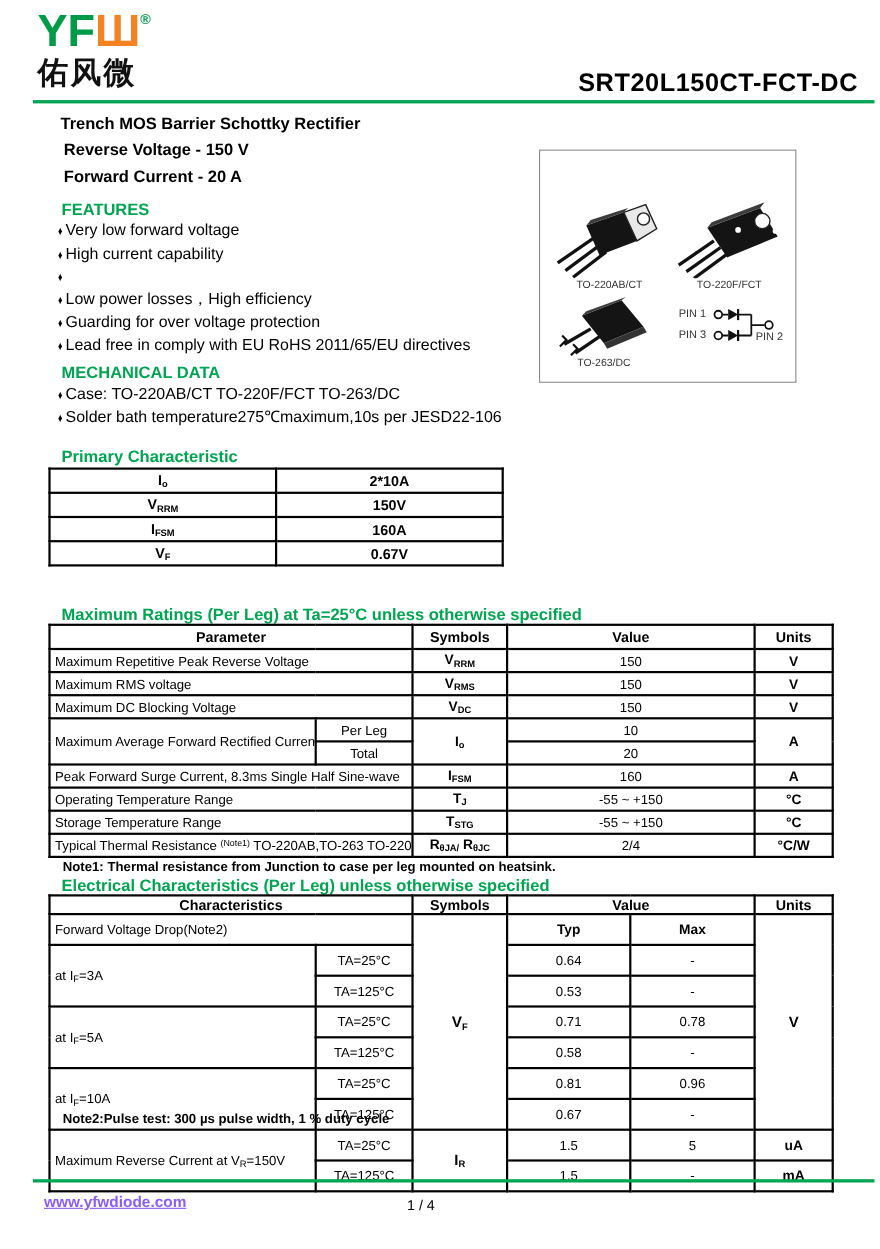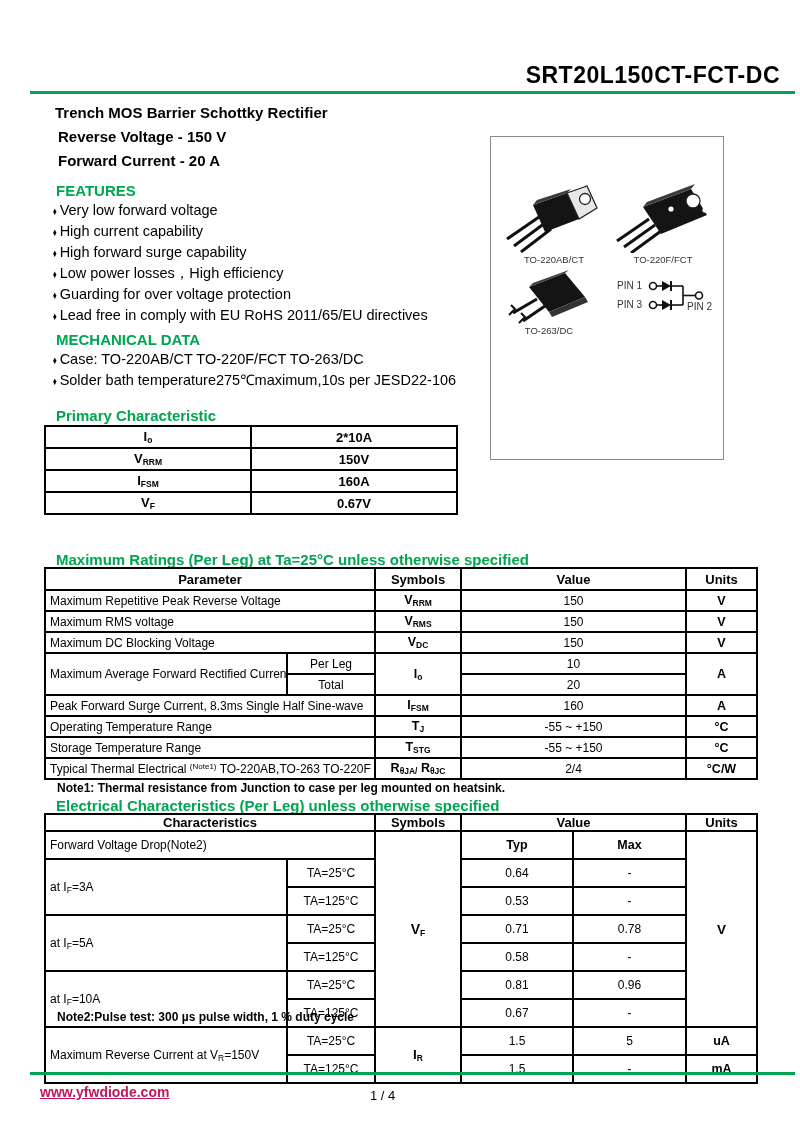--- a/index.html
+++ b/index.html
@@ -22,21 +22,21 @@
   .intro { position:absolute; left:55px; top:101px; font-size:15px; font-weight:bold; line-height:24px; }
   .intro div + div { padding-left:3px; }
 
   .sec-title { position:absolute; color:#00A551; font-weight:bold; font-size:15px; }
 
   .blist { position:absolute; left:52px; font-size:14.5px; line-height:20px; list-style:none; }
   .blist li { display:flex; align-items:baseline; }
   .bullet { font-size:11px; margin-right:2px; transform:scaleX(.72); display:inline-block; }
 
   
-  .pkg-box { position:absolute; left:490px; top:136px; width:234px; height:324px; border:1px solid #8a8a8a; background:#fff; }
+  .pkg-box { position:absolute; left:490px; top:136px; width:234px; height:212px; border:1px solid #8a8a8a; background:#fff; }
   .pkg-label { position:absolute; font-size:9.5px; color:#333; text-align:center; }
   .pin-label { position:absolute; font-size:10px; color:#333; }
 
   
   table { border-collapse:collapse; table-layout:fixed; }
   td, th { border:2px solid #000; overflow:hidden; white-space:nowrap; }
   .tbl th { font-size:13px; font-weight:bold; text-align:center; }
   .cell-l { text-align:left; font-size:12px; font-weight:normal; padding-left:4px; }
   .cell-c { text-align:center; font-size:12px; font-weight:normal; }
   .cell-sym { text-align:center; font-size:12.5px; font-weight:bold; }
@@ -52,29 +52,33 @@
   .max-table td { height:21px; }
 
   .elec-table { position:absolute; left:44px; top:813px; width:712px; }
   .elec-table th { height:14px; }
   .elec-table td { height:28px; }
   .subhead { font-size:12.5px; font-weight:bold; text-align:center; }
 
   .note { position:absolute; left:57px; font-size:12px; font-weight:bold; }
 
   
-  .website { position:absolute; left:40px; top:1084px; font-size:14px; font-weight:bold; color:#be185d; text-decoration:underline; }
+  .website { position:absolute; left:40px; top:1084px; font-size:14px; font-weight:bold; color:#8b5cf6; text-decoration:underline; }
   .page-num { position:absolute; left:370px; top:1088px; font-size:13px; }
   .company { position:absolute; right:34px; top:1084px; font-size:14.5px; font-weight:bold; }
 </style>
 </head>
 <body>
 
 <div id="page">
 
+  <div class="logo">
+    <div class="logo-line1"><span class="logo-yf">YF</span><span class="logo-w">Ш</span><span class="logo-reg">®</span></div>
+    <div class="logo-cn">佑风微</div>
+  </div>
   <div class="part-number">SRT20L150CT-FCT-DC</div>
   <div class="rule rule-top"></div>
 
   <div class="intro">
     <div>Trench MOS Barrier Schottky Rectifier</div>
     <div>Reverse Voltage - 150 V</div>
     <div>Forward Current - 20 A</div>
   </div>
 
   <div class="sec-title" style="left:56px; top:182px;">FEATURES</div>
@@ -82,21 +86,20 @@
     <li>
         <span class="bullet">♦</span>
         <span>Very low forward voltage</span>
       </li>
     <li>
         <span class="bullet">♦</span>
         <span>High current capability</span>
       </li>
     <li>
         <span class="bullet">♦</span>
-        <span>High forward surge capability</span>
       </li>
     <li>
         <span class="bullet">♦</span>
         <span>Low power losses，High efficiency</span>
       </li>
     <li>
         <span class="bullet">♦</span>
         <span>Guarding for over voltage protection</span>
       </li>
     <li>
@@ -257,21 +260,21 @@
       <td class="cell-c">-55 ~ +150</td>
       <td class="cell-unit">°C</td>
     </tr>
     <tr>
       <td colspan="2" class="cell-l">Storage Temperature Range</td>
       <td class="cell-sym"><span>T</span><sub>STG</sub></td>
       <td class="cell-c">-55 ~ +150</td>
       <td class="cell-unit">°C</td>
     </tr>
     <tr>
-      <td colspan="2" class="cell-l"><span>Typical Thermal Electrical </span><sup>(Note1)</sup><span> TO-220AB,TO-263 TO-220F</span></td>
+      <td colspan="2" class="cell-l"><span>Typical Thermal Resistance </span><sup>(Note1)</sup><span> TO-220AB,TO-263 TO-220F</span></td>
       <td class="cell-sym"><span>R</span><sub>θJA/</sub><span> R</span><sub>θJC</sub></td>
       <td class="cell-c">2/4</td>
       <td class="cell-unit">°C/W</td>
     </tr>
   </tbody>
     </table>
   <div class="note" style="top:781px;">Note1: Thermal resistance from Junction to case per leg mounted on heatsink.</div>
 
   <div class="sec-title" style="left:56px; top:797px;">Electrical Characteristics (Per Leg) unless otherwise specified</div>
   <table class="tbl elec-table">

